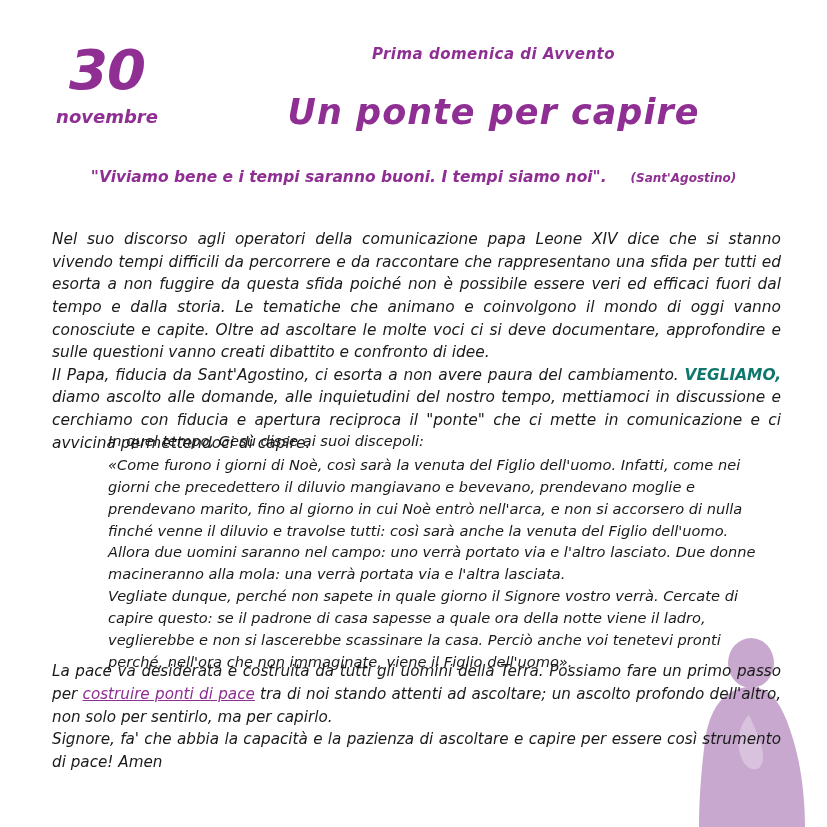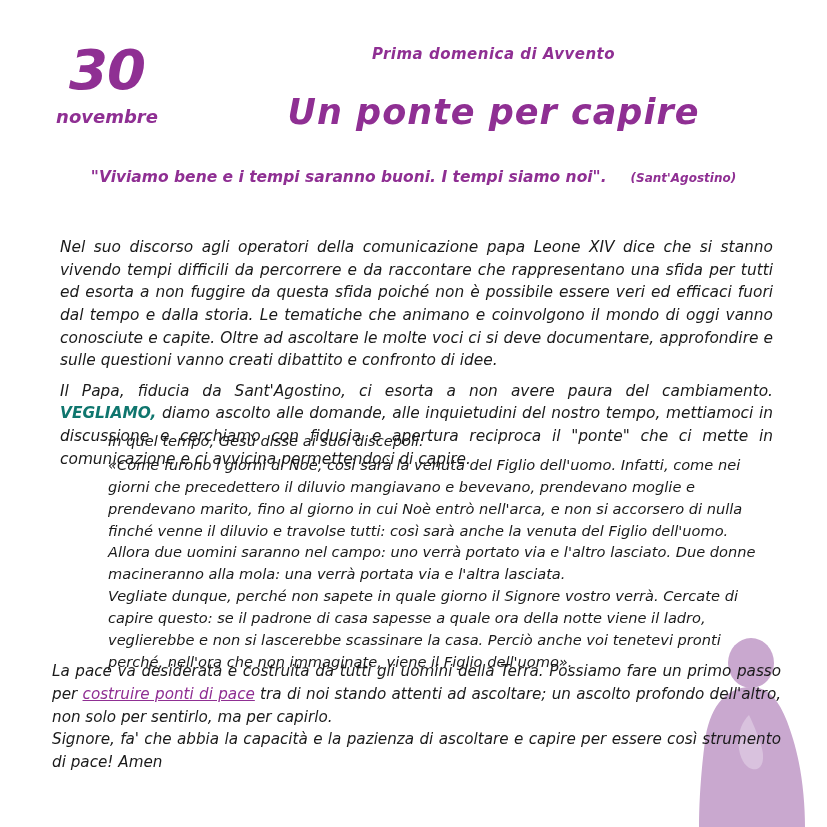--- a/index.html
+++ b/index.html
@@ -113,21 +113,21 @@
     right: 46px;
     top: 228px;
     font-size: 15.4px;
     line-height: 1.47;
     color: #1a1a1a;
     font-style: italic;
     text-align: justify;
     z-index: 2;
   }
   .body-text p {
-    margin: 8px;
+    margin: 0;
   }
   .highlight-word {
     color: #0f766e;
     font-weight: bold;
   }
 
   
   .gospel {
     position: absolute;
     left: 108px;

